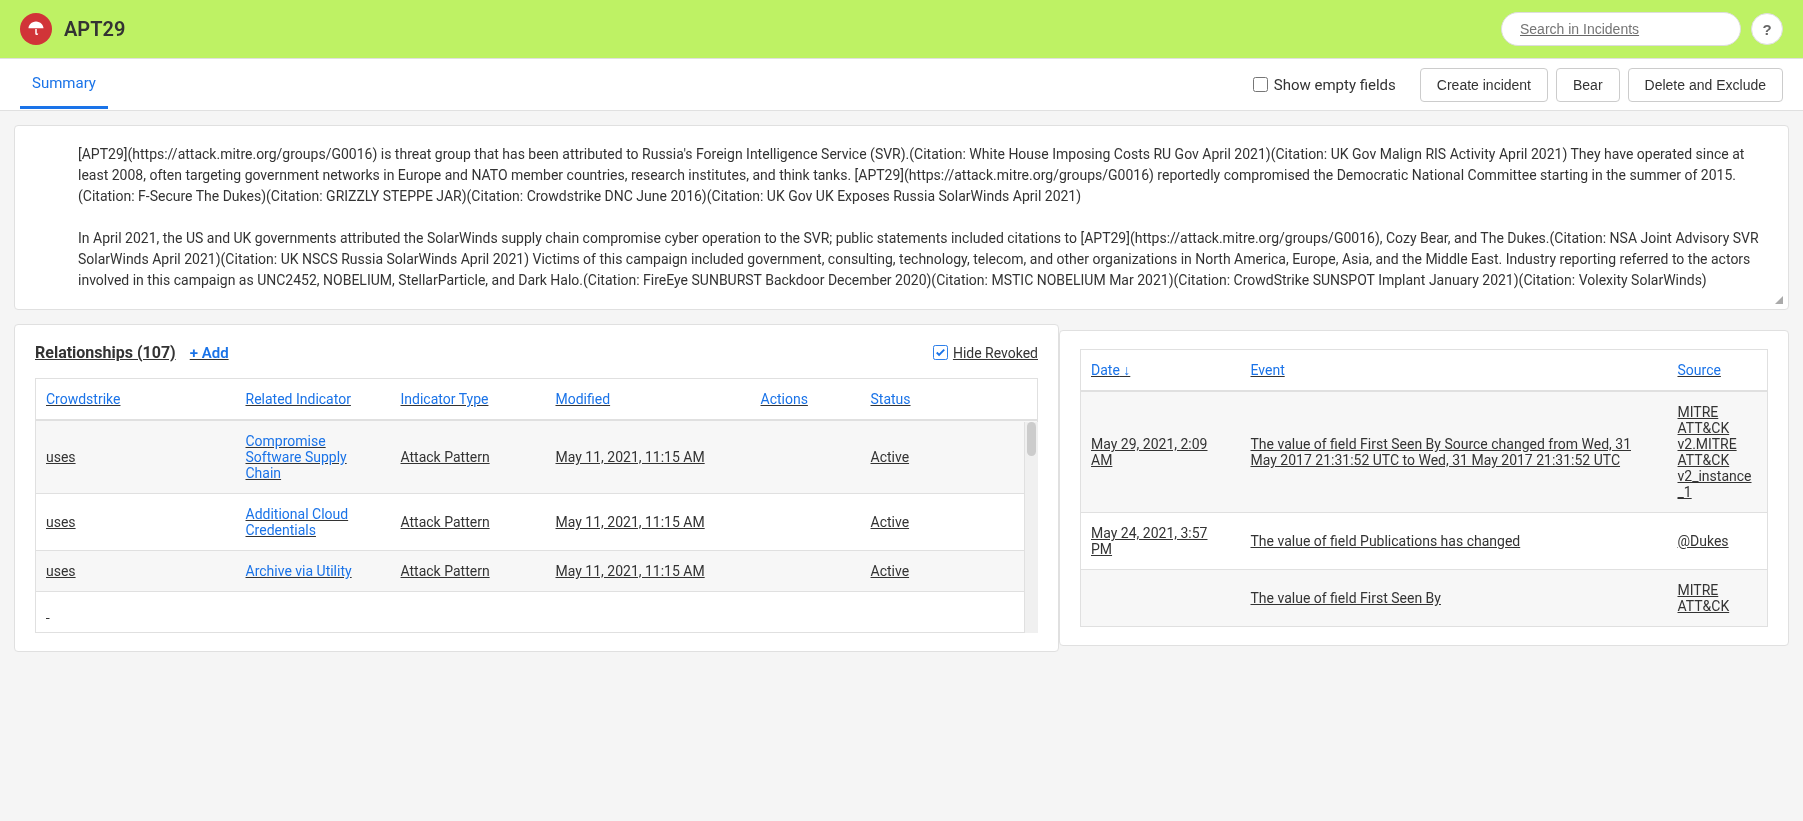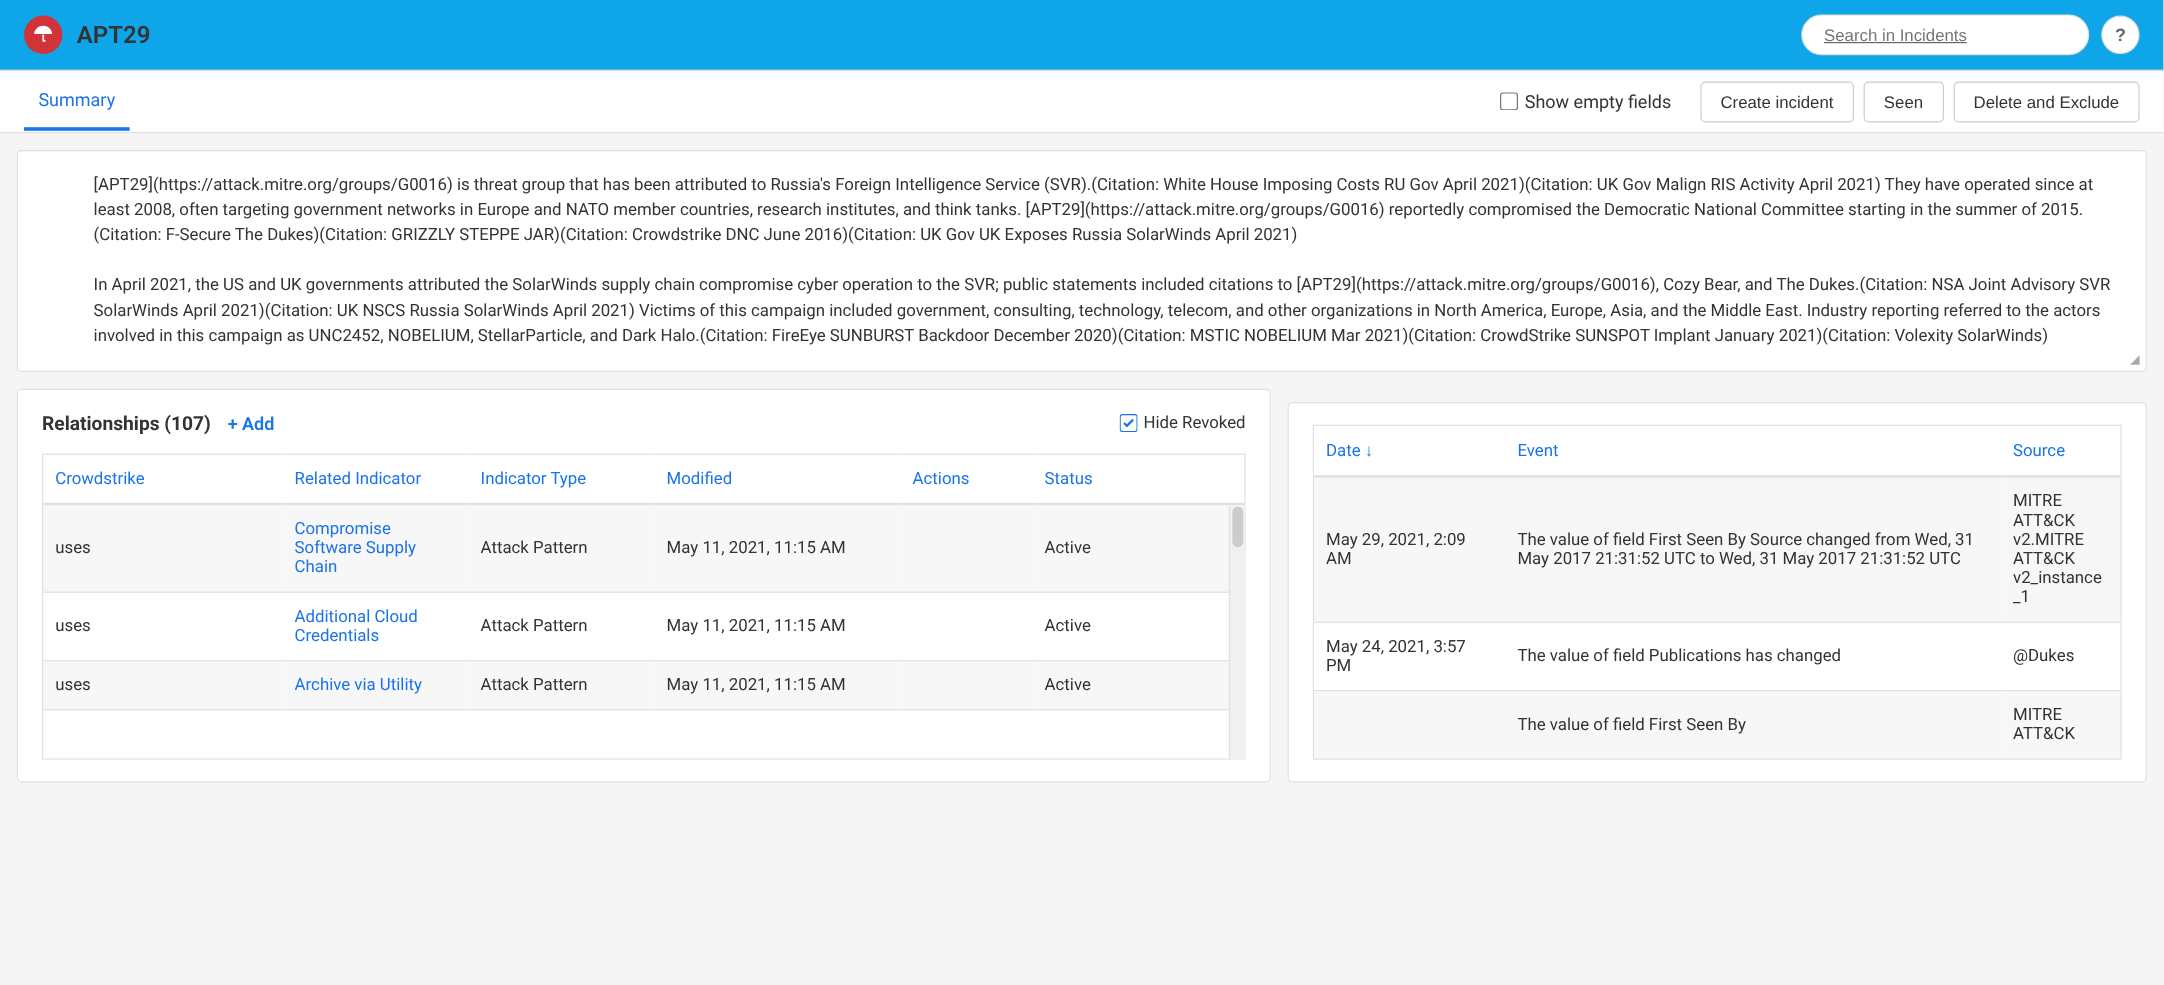--- a/index.html
+++ b/index.html
@@ -1,18 +1,18 @@
 <!DOCTYPE html>
 <html><head>
 <meta charset="utf-8">
 <style>
   * { box-sizing: border-box; margin: 0; padding: 0; }
   body { font-family: -apple-system, BlinkMacSystemFont, "Segoe UI", Roboto, "Helvetica Neue", Arial, sans-serif; font-size: 14px; color: #333; background: #f5f5f5; width: 1803px; }
   
-  .header { background: #0ea5e9; display: flex; align-items: center; padding: 12px 20px; border-bottom: 1px solid #e0e0e0; }
+  .header { background: #bef264; display: flex; align-items: center; padding: 12px 20px; border-bottom: 1px solid #e0e0e0; }
   .logo-badge { width: 32px; height: 32px; border-radius: 50%; background: #d13438; display: flex; align-items: center; justify-content: center; margin-right: 12px; }
   .logo-badge svg { width: 18px; height: 18px; fill: #fff; }
   .page-title { font-size: 20px; font-weight: 600; color: #333; }
   .header-spacer { flex: 1; }
   .search-box { background: #fff; border: 1px solid #ddd; border-radius: 20px; padding: 8px 18px; width: 240px; font-size: 14px; color: #666; text-decoration: underline; }
   .help-btn { width: 32px; height: 32px; border: 1px solid #ddd; border-radius: 50%; background: #fff; margin-left: 10px; font-size: 15px; font-weight: 600; color: #666; cursor: pointer; }
 
   .subheader { background: #fff; display: flex; align-items: center; padding: 0 20px; border-bottom: 1px solid #e0e0e0; height: 52px; }
   .tab { color: #1a73e8; font-size: 15px; padding: 14px 12px; border-bottom: 3px solid #1a73e8; font-weight: 400; }
   .subheader-spacer { flex: 1; }
@@ -20,21 +20,21 @@
   .checkbox-group input { margin-right: 6px; width: 15px; height: 15px; }
   .btn { background: #fff; border: 1px solid #ccc; border-radius: 4px; padding: 8px 16px; font-size: 14px; color: #333; margin-left: 8px; cursor: pointer; }
 
   .content { padding: 14px; }
   .panel { background: #fff; border: 1px solid #e0e0e0; border-radius: 4px; padding: 18px 20px; margin-bottom: 14px; position: relative; }
   .panel-scroll-ind { position: absolute; right: 2px; bottom: 2px; width: 14px; height: 14px; }
   .panel-scroll-ind::after { content: ''; position: absolute; right: 3px; bottom: 3px; width: 0; height: 0; border-left: 8px solid transparent; border-bottom: 8px solid #aaa; }
   .section-title { font-size: 16px; font-weight: 700; color: #333; margin-bottom: 18px; }
   .description { font-size: 14px; line-height: 1.5; color: #333; white-space: pre-wrap; margin-left: 43px; }
 
-  .two-col { display: flex; gap: 14px; align-items: flex-end; }
+  .two-col { display: flex; align-items: center; text-decoration: underline; }
   .col-left { flex: 0 0 1045px; }
   .col-right { flex: 1; }
 
   .panel-header { display: flex; align-items: center; margin-bottom: 16px; }
   .panel-header .section-title { margin-bottom: 0; }
   .add-link { color: #1a73e8; font-size: 15px; font-weight: 600; margin-left: 14px; cursor: pointer; }
   .panel-header-spacer { flex: 1; }
   .checkbox-inline { display: flex; align-items: center; font-size: 14px; }
   .checkbox-inline svg { margin-right: 5px; }
 
@@ -67,21 +67,21 @@
 </div>
 
 <div class="subheader">
   <div class="tab">Summary</div>
   <div class="subheader-spacer"></div>
   <label class="checkbox-group">
     <input type="checkbox" style="">
     <span>Show empty fields</span>
   </label>
   <button class="btn">Create incident</button>
-  <button class="btn">Seen</button>
+  <button class="btn">Bear</button>
   <button class="btn">Delete and Exclude</button>
 </div>
 
 <div class="content">
   <div class="panel">
     <div class="description">[APT29](https://attack.mitre.org/groups/G0016) is threat group that has been attributed to Russia's Foreign Intelligence Service (SVR).(Citation: White House Imposing Costs RU Gov April 2021)(Citation: UK Gov Malign RIS Activity April 2021) They have operated since at least 2008, often targeting government networks in Europe and NATO member countries, research institutes, and think tanks. [APT29](https://attack.mitre.org/groups/G0016) reportedly compromised the Democratic National Committee starting in the summer of 2015.(Citation: F-Secure The Dukes)(Citation: GRIZZLY STEPPE JAR)(Citation: Crowdstrike DNC June 2016)(Citation: UK Gov UK Exposes Russia SolarWinds April 2021)
 
 In April 2021, the US and UK governments attributed the SolarWinds supply chain compromise cyber operation to the SVR; public statements included citations to [APT29](https://attack.mitre.org/groups/G0016), Cozy Bear, and The Dukes.(Citation: NSA Joint Advisory SVR SolarWinds April 2021)(Citation: UK NSCS Russia SolarWinds April 2021) Victims of this campaign included government, consulting, technology, telecom, and other organizations in North America, Europe, Asia, and the Middle East. Industry reporting referred to the actors involved in this campaign as UNC2452, NOBELIUM, StellarParticle, and Dark Halo.(Citation: FireEye SUNBURST Backdoor December 2020)(Citation: MSTIC NOBELIUM Mar 2021)(Citation: CrowdStrike SUNSPOT Implant January 2021)(Citation: Volexity SolarWinds)</div>
     <div class="panel-scroll-ind"></div>
   </div>

